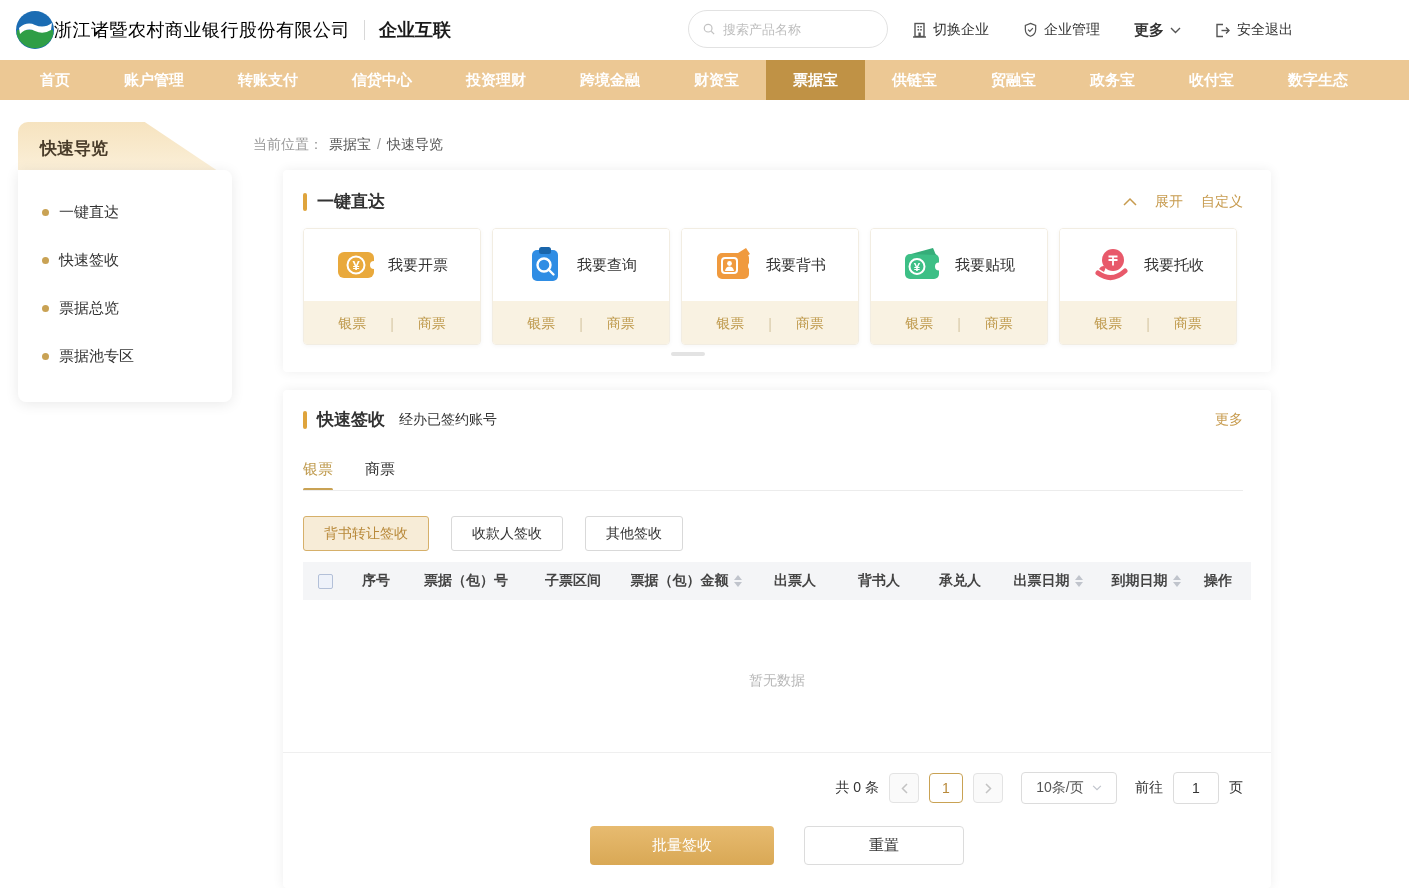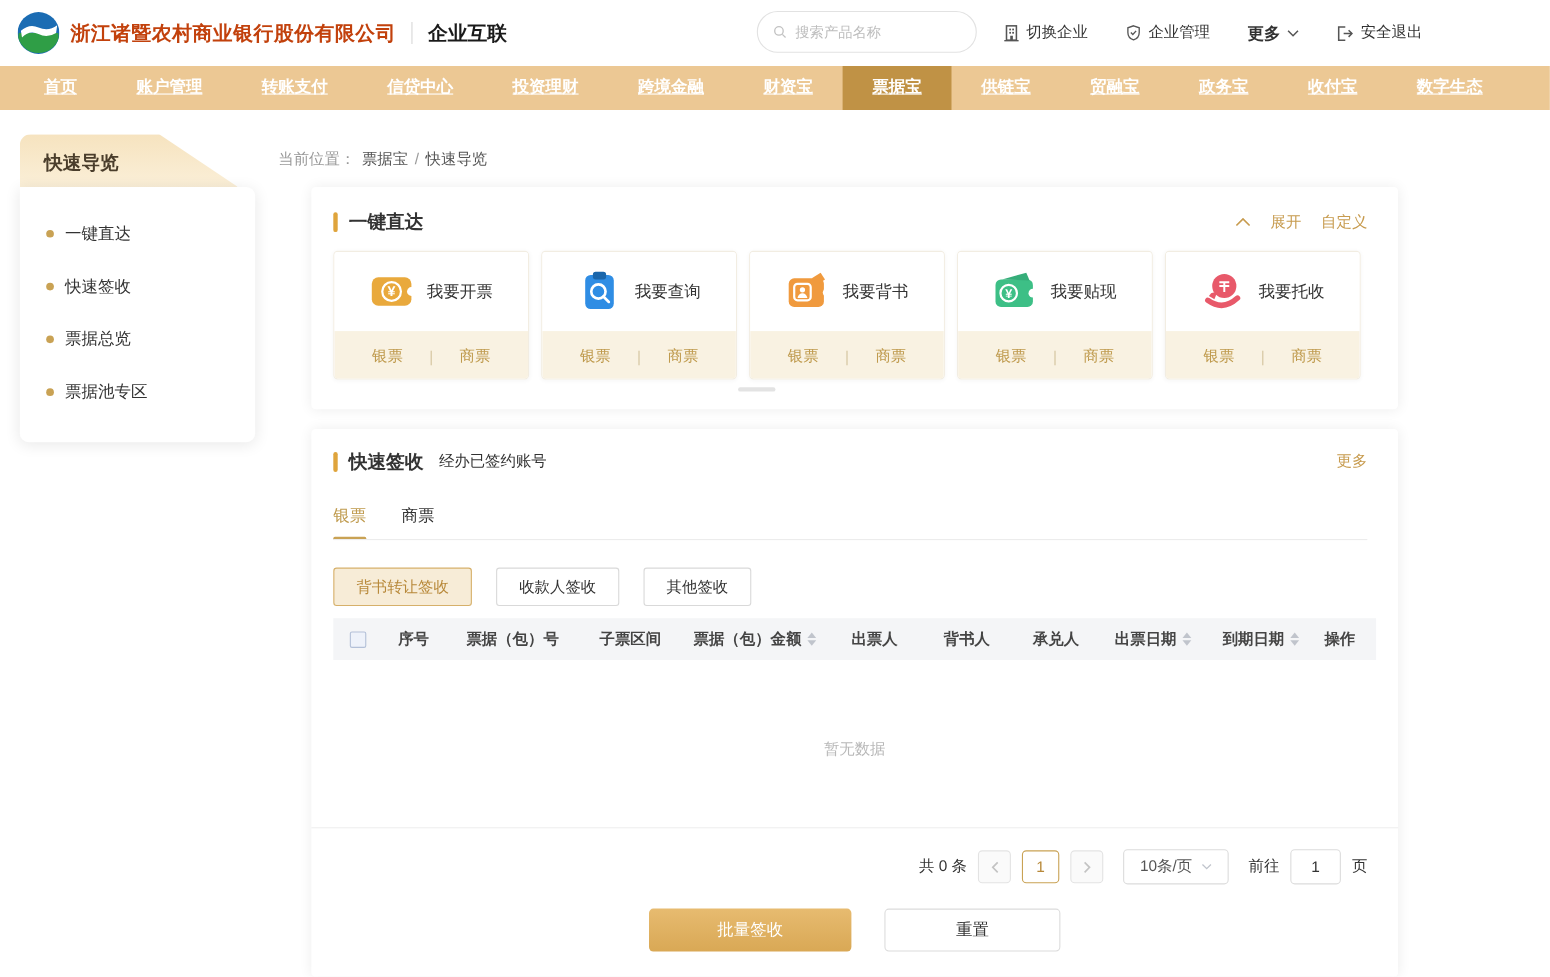--- a/index.html
+++ b/index.html
@@ -2,33 +2,33 @@
 <html><head>
 <meta charset="utf-8">
 <style>
   * { margin:0; padding:0; box-sizing:border-box; }
   html,body { width:1409px; height:888px; }
   body { font-family:"Liberation Sans","DejaVu Sans",sans-serif; background:#fff; color:#333; overflow:hidden; position:relative; }
 
   
   .top-header { position:absolute; left:0; top:0; width:1409px; height:60px; background:#fff; display:flex; align-items:center; }
   .logo { width:38px; height:38px; margin-left:16px; flex:0 0 auto; }
-  .bank-name { font-size:18px; font-weight:bold; color:#c2410c; margin-left:10px; letter-spacing:.5px; }
+  .bank-name { font-size:18px; font-weight:normal; color:#000000; letter-spacing:.5px; }
   .hdr-divider { width:1px; height:20px; background:#d8d8d8; margin:0 14px; }
   .portal-name { font-size:18px; font-weight:bold; color:#1a1a1a; }
   .search-box { position:absolute; left:688px; top:10px; width:200px; height:38px; border:1px solid #e2e2e2; border-radius:19px; display:flex; align-items:center; padding:0 14px; background:#fff; }
   .search-box input { border:none; outline:none; font-size:13px; color:#0369a1; width:150px; margin-left:8px; background:transparent; font-family:inherit; }
   .search-box input::placeholder { color:#bdbdbd; }
   .hdr-right { position:absolute; left:912px; top:0; height:60px; display:flex; align-items:center; gap:34px; }
   .hdr-item { display:flex; align-items:center; gap:6px; font-size:14px; color:#333; cursor:pointer; white-space:nowrap; }
   .hdr-item svg { display:block; }
 
   
   .nav { position:absolute; left:0; top:60px; width:1409px; height:40px; background:#ecc894; display:flex; padding-left:13px; }
-  .nav-item { height:40px; line-height:40px; padding:0 27px; color:#fff; font-size:15px; font-weight:bold; cursor:pointer; white-space:nowrap;text-decoration:underline; }
+  .nav-item { height:40px; line-height:40px; padding:0 27px; color:#fff; font-size:15px; font-weight:bold; cursor:pointer; white-space:nowrap; }
   .nav-item.active { background:#c09245; }
 
   
   .sidebar { position:absolute; left:18px; top:122px; width:214px; }
   .sidebar-head { width:198px; height:52px; background:linear-gradient(180deg,#f6e3bf,#fbf0da); clip-path:polygon(0 0,64% 0,100% 92%,100% 100%,0 100%); border-radius:10px 6px 0 0; display:flex; align-items:center; padding-left:22px; }
   .sidebar-head span { font-size:17px; font-weight:bold; color:#46false3a2c; color:#4a3d2b; }
   .sidebar-card { width:214px; height:232px; background:#fff; border-radius:0 8px 8px 8px; box-shadow:0 2px 14px rgba(0,0,0,.09); padding:18px 0 0 24px; position:relative; margin-top:-4px; }
   .side-item { display:flex; align-items:center; gap:10px; height:48px; font-size:15px; color:#333; cursor:pointer; }
   .side-dot { width:7px; height:7px; border-radius:50%; background:#c9a254; flex:0 0 auto; }
 

